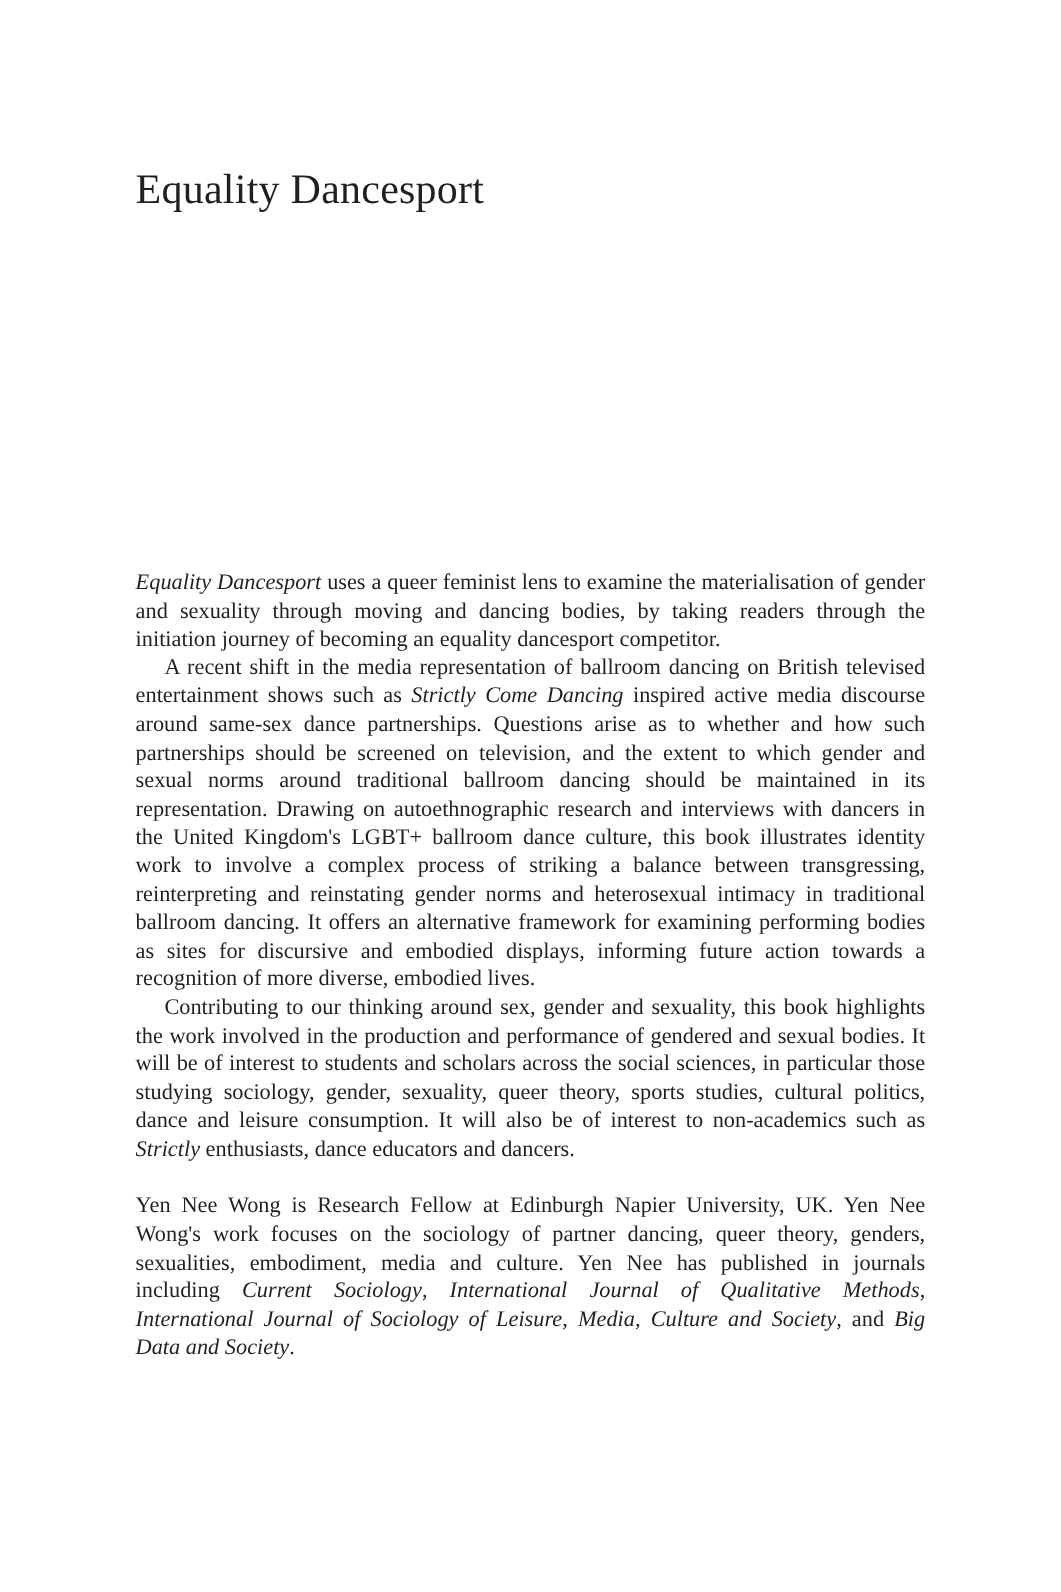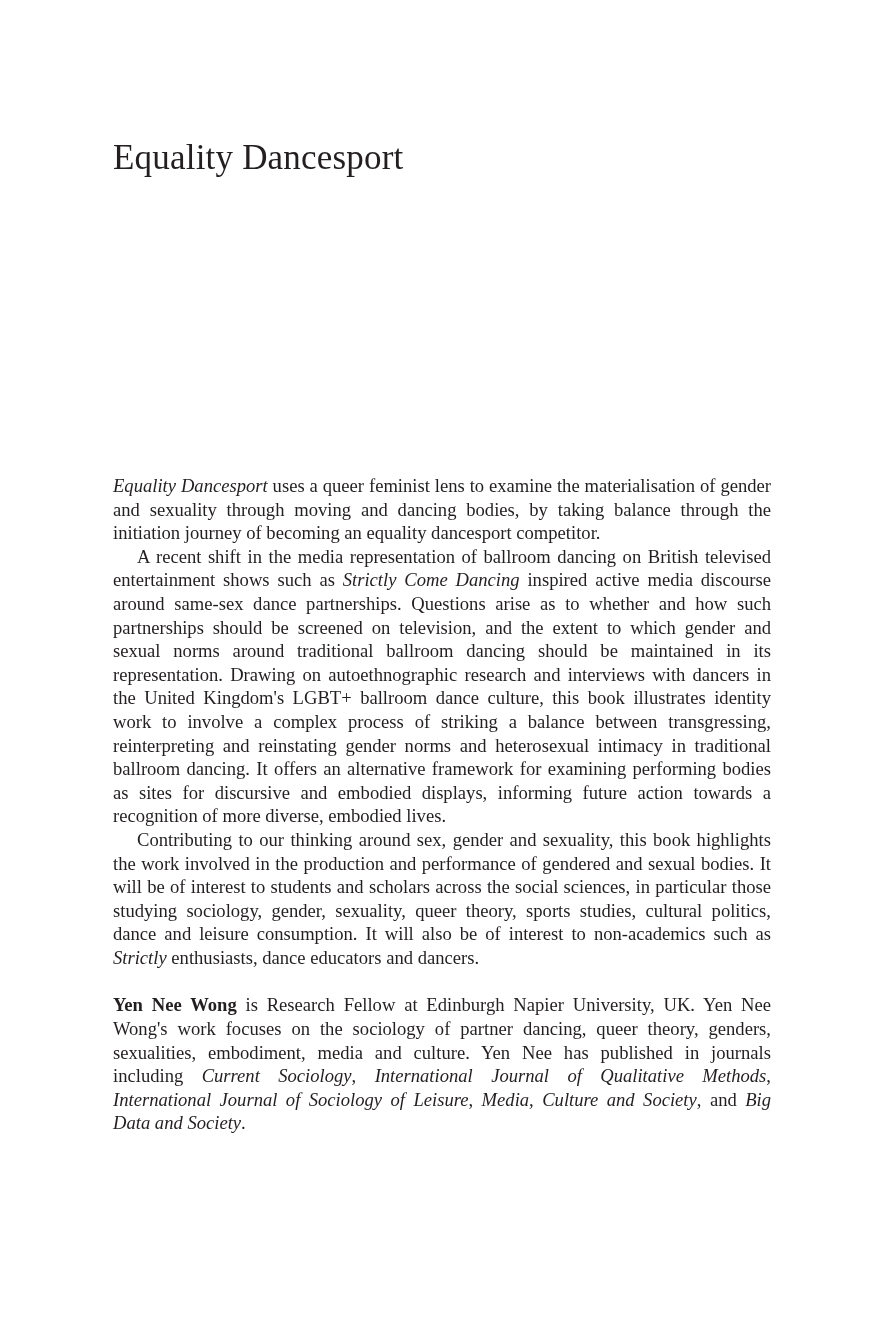--- a/index.html
+++ b/index.html
@@ -4,30 +4,30 @@
 <style>
   html, body { margin: 0; padding: 0; background: #ffffff; }
   body { width: 884px; height: 1327px; position: relative; overflow: hidden;
     font-family: "Liberation Serif", "DejaVu Serif", serif; color: #231f20; }
   .title { position: absolute; left: 113px; top: 138px; font-size: 35px; font-weight: normal; margin: 0; letter-spacing: 0.2px; }
   .body { position: absolute; left: 113px; top: 474px; width: 658px; font-size: 18.6px; line-height: 23.6px; text-align: justify; }
   .body p { margin: 0; }
   .body p.indent { text-indent: 24px; }
   .body p.bio { margin-top: 24px; }
   .body i { font-style: italic; }
-  .body b { font-weight: bold; margin-top: 44px; }
+  .body b { font-weight: normal; margin-top: 44px; }
 </style>
 </head>
 <body>
 
 <h1 class="title">Equality Dancesport</h1>
 
 <div class="body">
   <p>
-    <i>Equality Dancesport</i><span> uses a queer feminist lens to examine the materialisation of gender and sexuality through moving and dancing bodies, by taking balance through the initiation journey of becoming an equality dancesport competitor.</span>
+    <i>Equality Dancesport</i><span> uses a queer feminist lens to examine the materialisation of gender and sexuality through moving and dancing bodies, by taking readers through the initiation journey of becoming an equality dancesport competitor.</span>
   </p>
   <p class="indent">
     <span>A recent shift in the media representation of ballroom dancing on British televised entertainment shows such as </span><i>Strictly Come Dancing</i><span> inspired active media discourse around same-sex dance partnerships. Questions arise as to whether and how such partnerships should be screened on television, and the extent to which gender and sexual norms around traditional ballroom dancing should be maintained in its representation. Drawing on autoethnographic research and interviews with dancers in the United Kingdom's LGBT+ ballroom dance culture, this book illustrates identity work to involve a complex process of striking a balance between transgressing, reinterpreting and reinstating gender norms and heterosexual intimacy in traditional ballroom dancing. It offers an alternative framework for examining performing bodies as sites for discursive and embodied displays, informing future action towards a recognition of more diverse, embodied lives.</span>
   </p>
   <p class="indent">
     <span>Contributing to our thinking around sex, gender and sexuality, this book highlights the work involved in the production and performance of gendered and sexual bodies. It will be of interest to students and scholars across the social sciences, in particular those studying sociology, gender, sexuality, queer theory, sports studies, cultural politics, dance and leisure consumption. It will also be of interest to non-academics such as </span><i>Strictly</i><span> enthusiasts, dance educators and dancers.</span>
   </p>
   <p class="bio">
     <b>Yen Nee Wong</b><span> is Research Fellow at Edinburgh Napier University, UK. Yen Nee Wong's work focuses on the sociology of partner dancing, queer theory, genders, sexualities, embodiment, media and culture. Yen Nee  has published in journals including </span><i>Current Sociology</i><span>, </span><i>International Journal of Qualitative Methods</i><span>, </span><i>International Journal of Sociology of Leisure</i><span>, </span><i>Media, Culture and Society</i><span>, and </span><i>Big Data and Society</i><span>.</span>
   </p>

